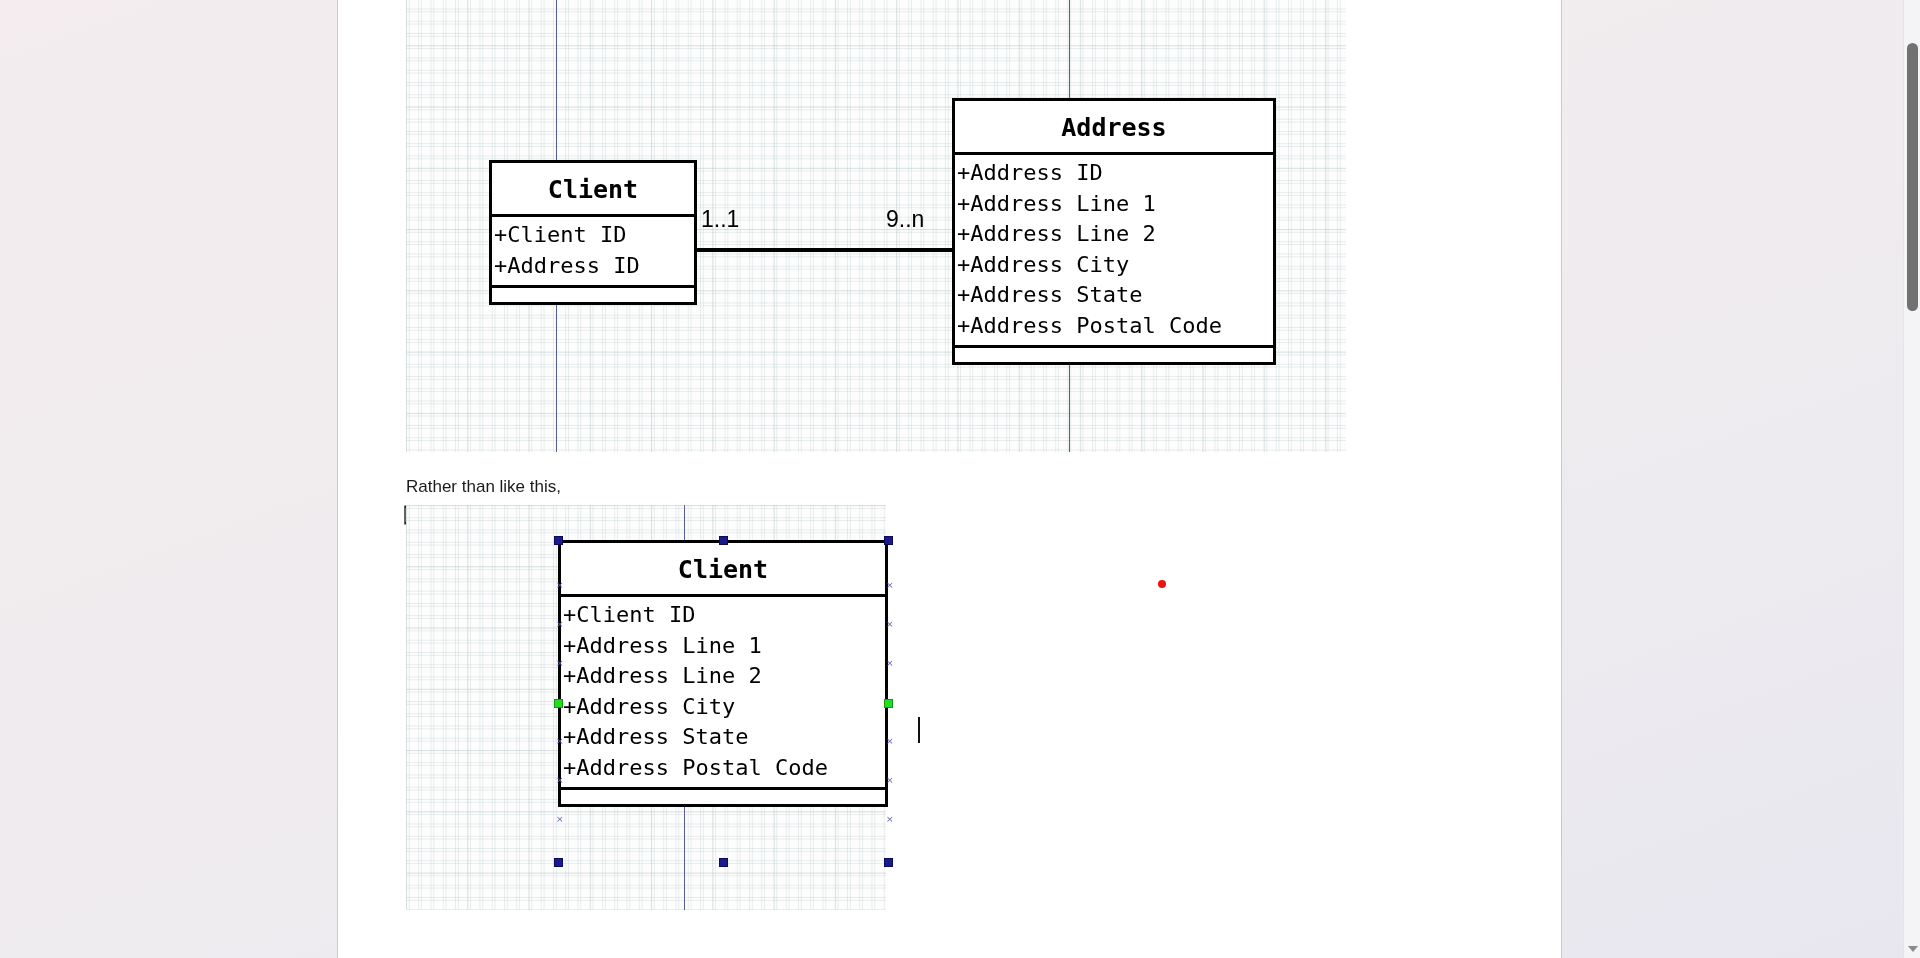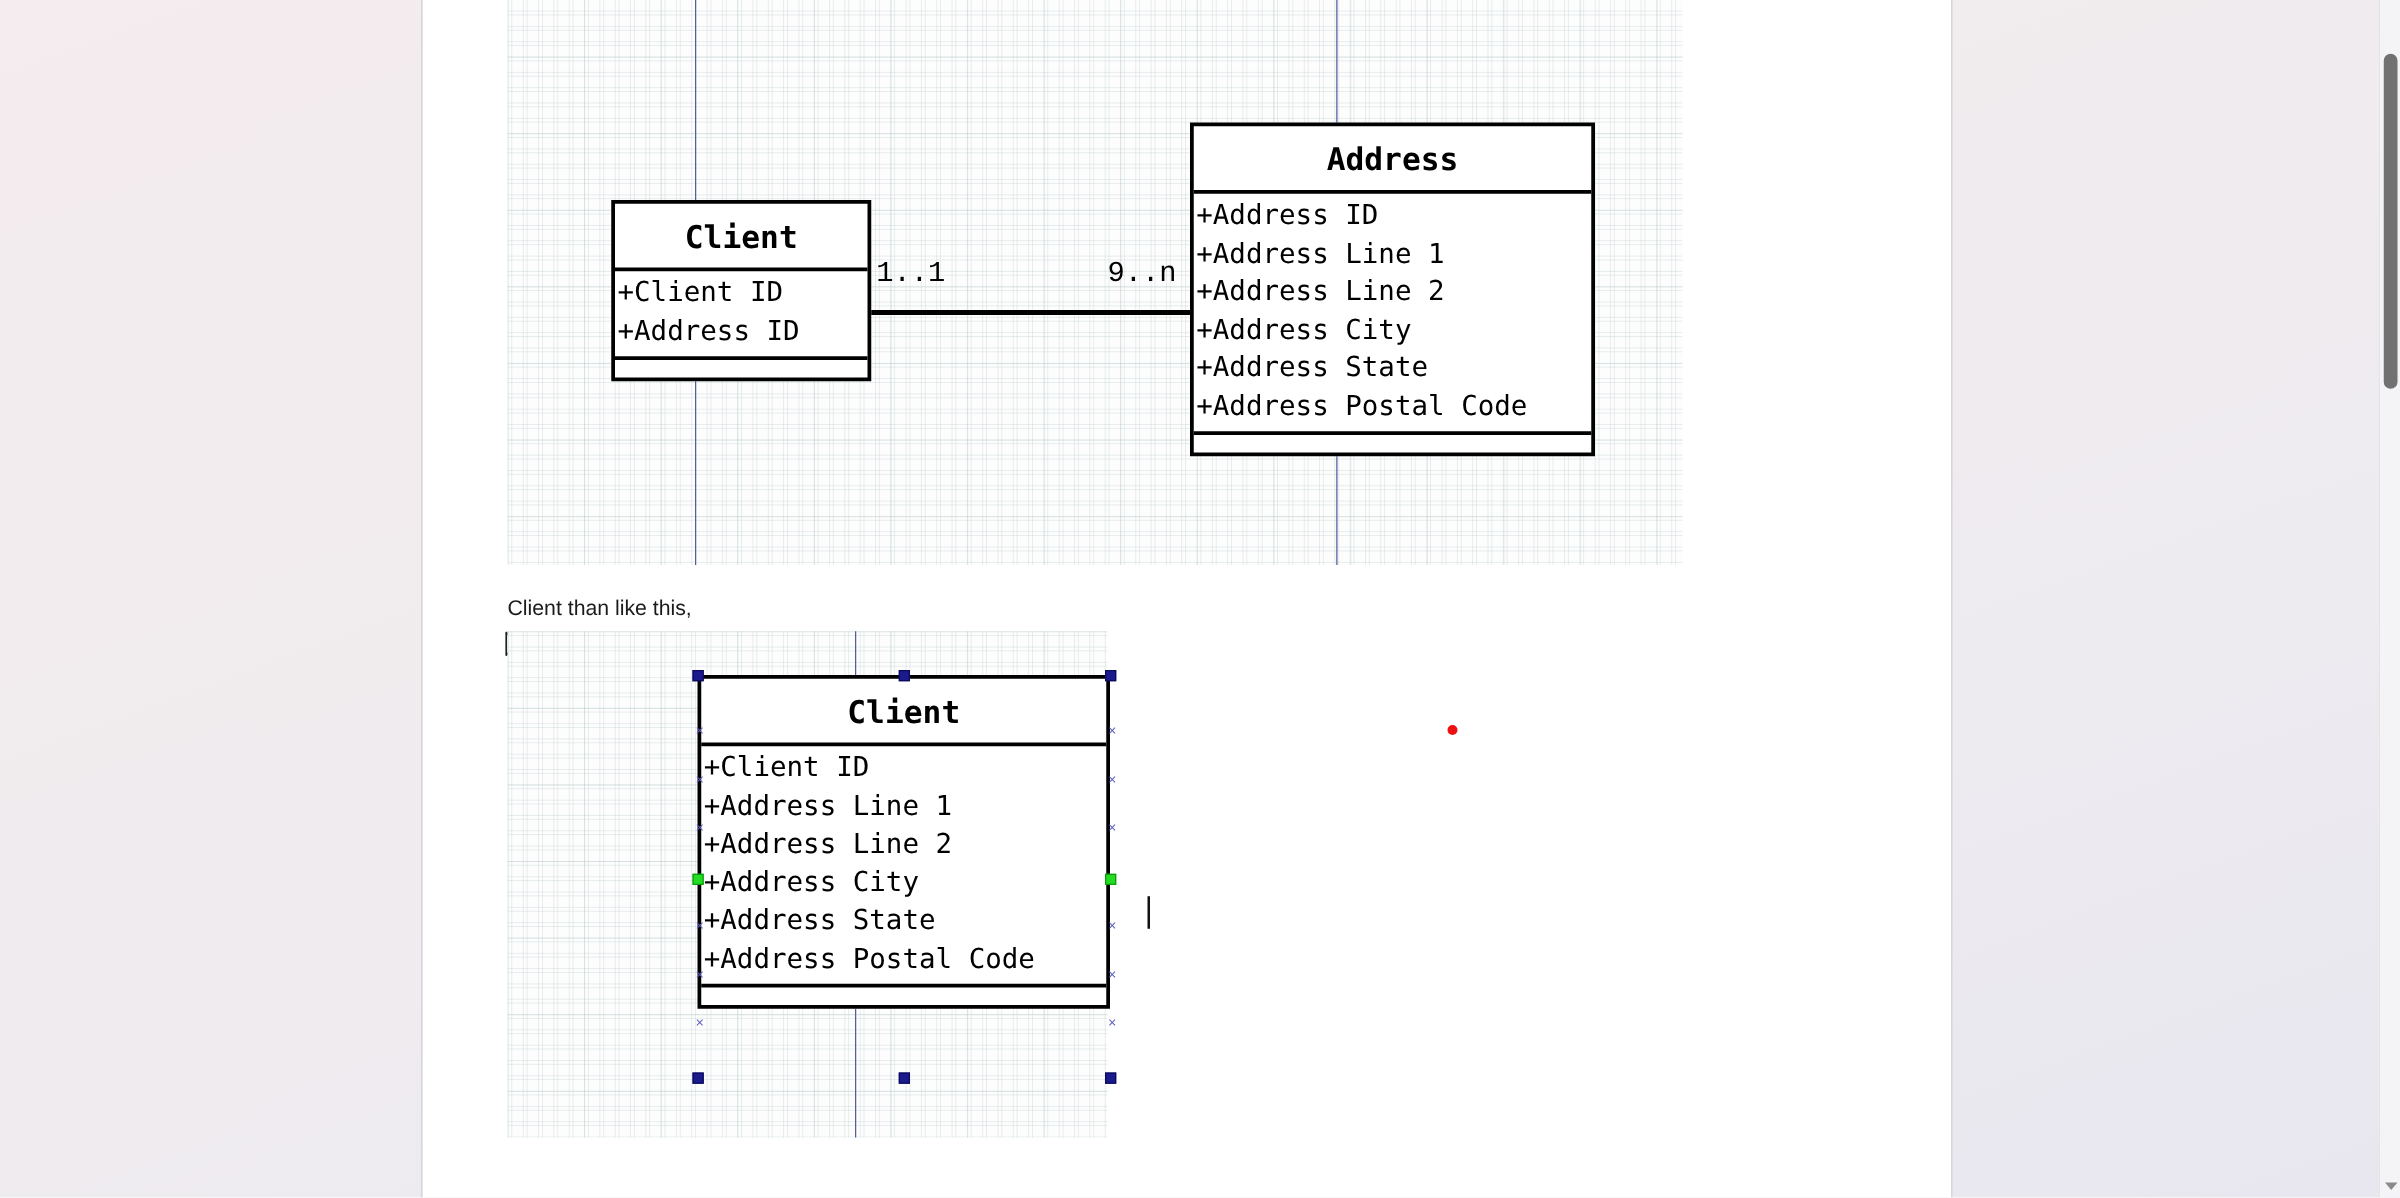--- a/index.html
+++ b/index.html
@@ -86,21 +86,21 @@
   .uml-ops { height:14px; }
 
   
   .assoc-line {
     position:absolute;
     background:#000;
     height:4px;
   }
   .mult-label {
     position:absolute;
-    font-family:Liberation Mono, monospace;
+    font-family:Liberation Sans, sans-serif;
     font-size:23px;
     color:#000;
     white-space:nowrap;
   }
 
   
   .handle {
     position:absolute;
     width:9px; height:9px;
     background:#1a1a8c;
@@ -195,21 +195,21 @@
         <div class="uml-attr">+Address Line 1</div>
         <div class="uml-attr">+Address Line 2</div>
         <div class="uml-attr">+Address City</div>
         <div class="uml-attr">+Address State</div>
         <div class="uml-attr">+Address Postal Code</div>
       </div>
       <div class="uml-ops"></div>
     </div>
   </div>
 
-  <span class="prose" style="left:68px; top:477px;">Client than like this,</span>
+  <span class="prose" style="left:68px; top:477px;">Rather than like this,</span>
 
   <svg id="mouse-cursor" style="left:66px; top:505px;" viewBox="0 0 16 24">
     <path d="M1 1 L1 19 L5.5 14.8 L8.4 21.6 L11.2 20.4 L8.3 13.8 L14 13.6 Z" fill="#ffffff" stroke="#202020" stroke-width="1.4" stroke-linejoin="round"></path>
   </svg>
 
   <div id="diagram-bottom" class="diagram-canvas">
 
     <div class="guide-v" style="left:278px;"></div>
 
     <div class="uml-class" style="left:152px; top:35px; width:330px;">

